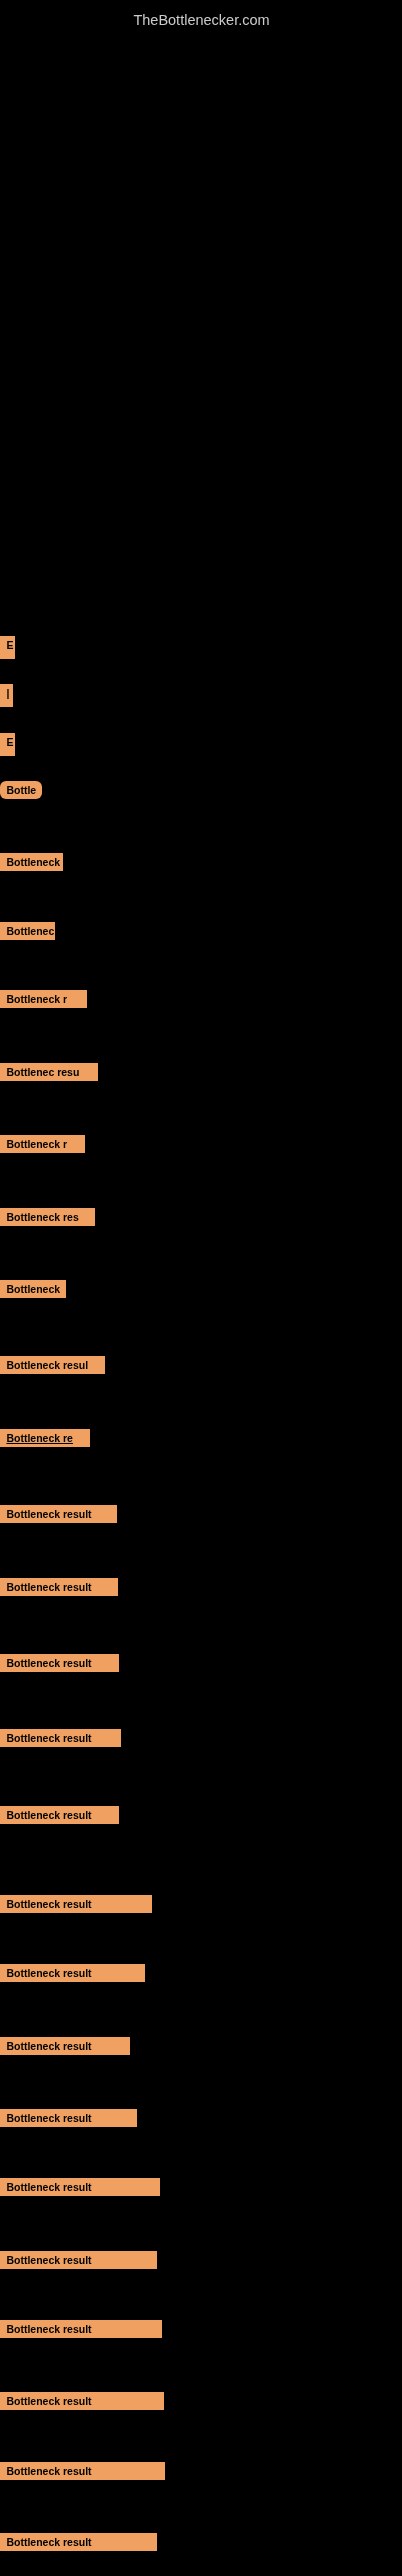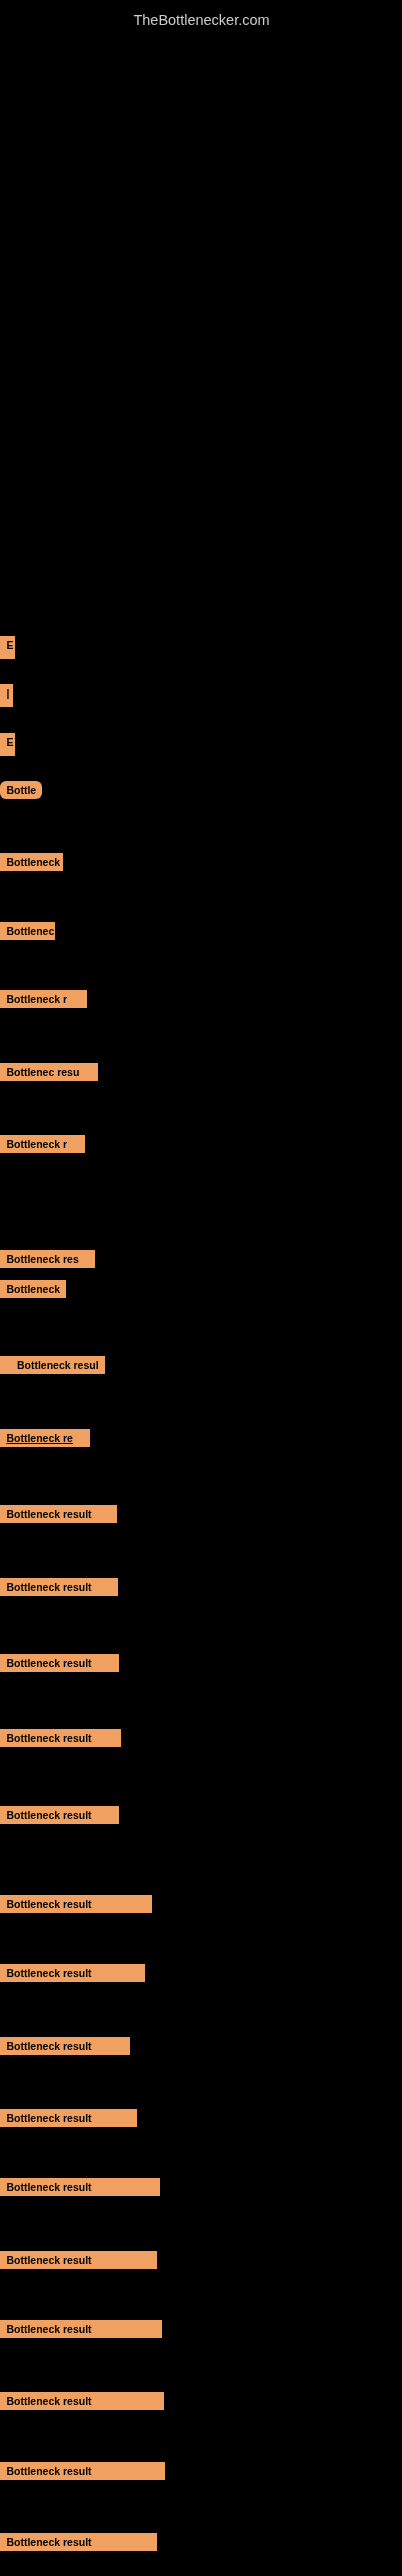--- a/index.html
+++ b/index.html
@@ -84,32 +84,30 @@
     }
 
     .bar-6 {
       top: 1135px;
       width: 85px;
     }
 
     .bar-7 {
       top: 1208px;
       width: 95px;
-      margin-top: 42px;
     }
 
     .bar-8 {
       top: 1280px;
       width: 66px;
     }
 
     .bar-9 {
       top: 1356px;
       width: 105px;
-      text-align: right;
     }
 
     .bar-10 {
       top: 1429px;
       width: 90px;
       text-decoration: underline;
     }
 
     .bar-11 {
       top: 1505px;

